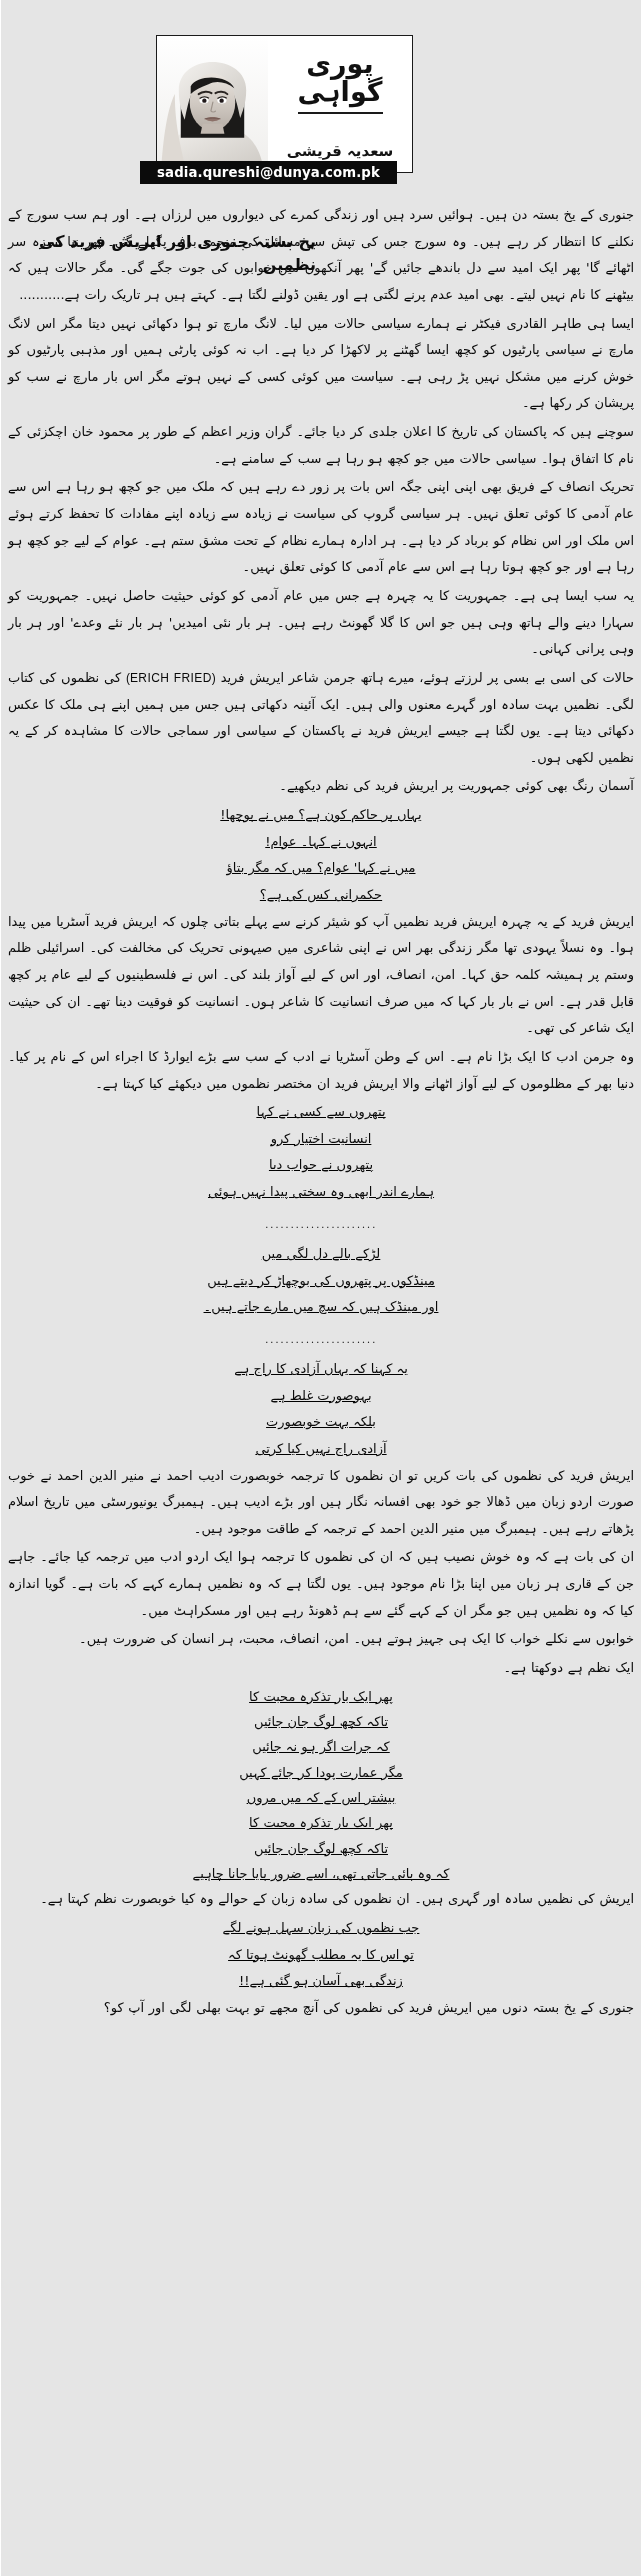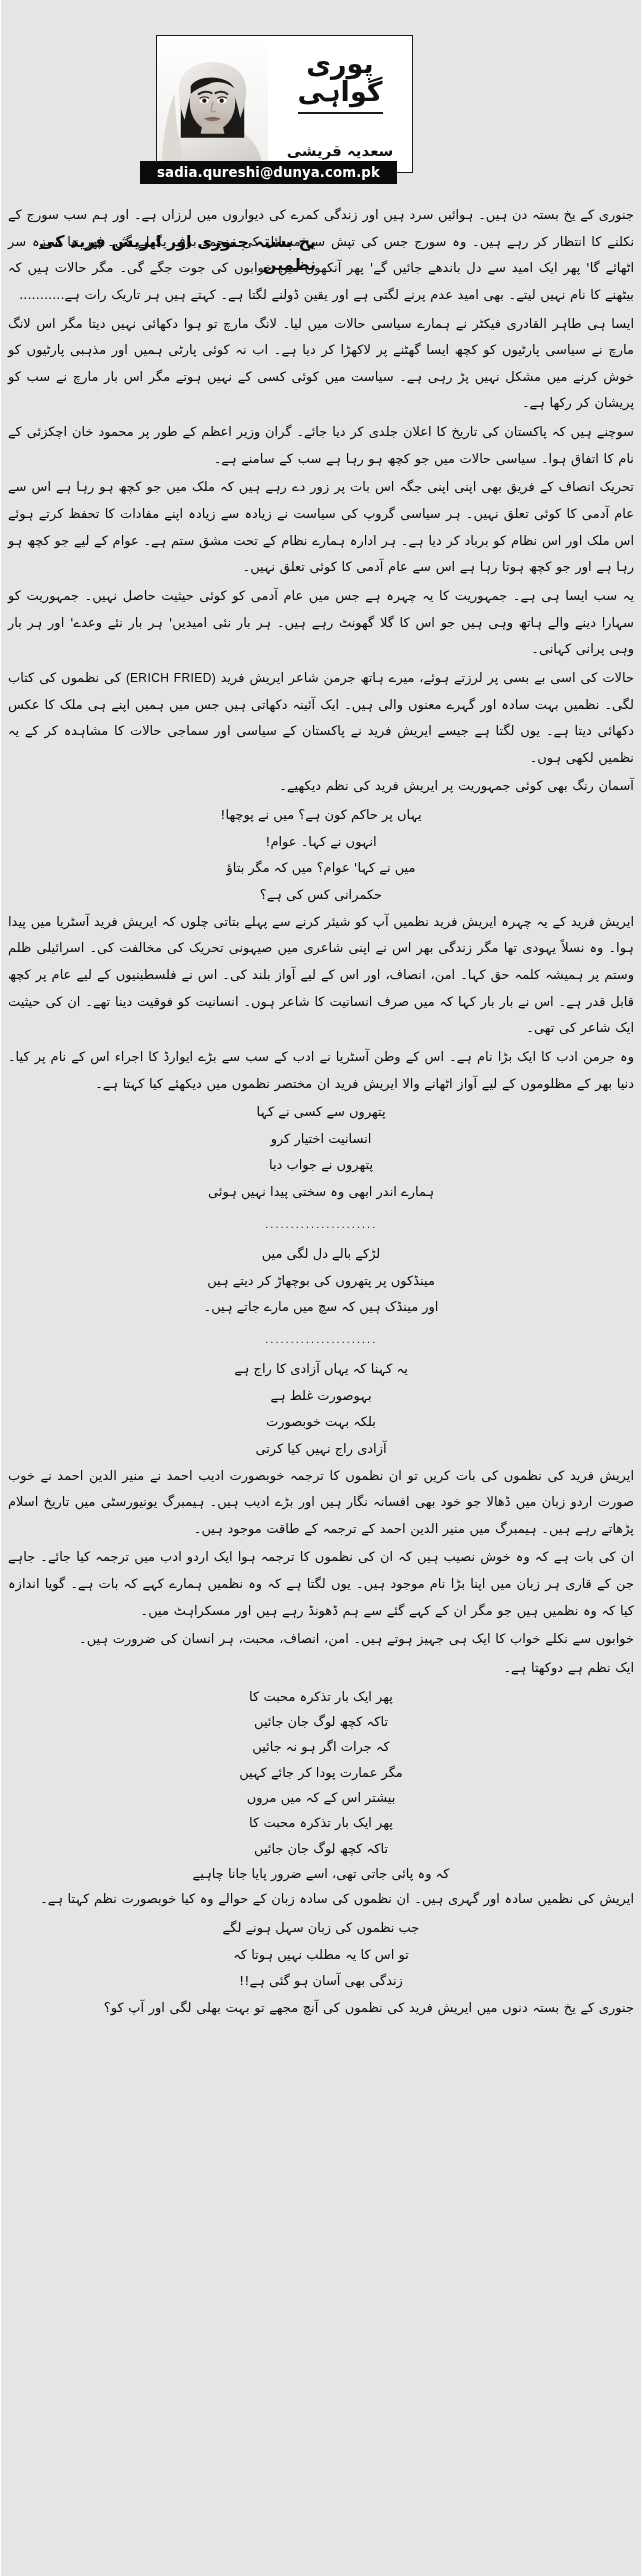--- a/index.html
+++ b/index.html
@@ -145,20 +145,21 @@
     letter-spacing: -0.1px;
     word-spacing: 0.5px;
   }
   p.para.first { text-indent: 0; }
 
   .verse {
     margin: 0;
     padding: 0;
     list-style: none;
     direction: rtl;
+    text-decoration: underline;
   }
   .verse li {
     text-align: center;
     font-size: 13px;
     line-height: 2.05;
     color: #0a0a0a;
     direction: rtl;
     font-family: "DejaVu Sans", "Liberation Sans", sans-serif;
     letter-spacing: -0.1px;
   }
@@ -319,21 +320,21 @@
       <li>بیشتر اس کے کہ میں مروں</li>
       <li>پھر ایک بار تذکرہ محبت کا</li>
       <li>تاکہ کچھ لوگ جان جائیں</li>
       <li>کہ وہ پائی جاتی تھی، اسے ضرور پایا جانا چاہیے</li>
     </ul>
 
     <p class="para">ایریش کی نظمیں سادہ اور گہری ہیں۔ ان نظموں کی سادہ زبان کے حوالے وہ کیا خوبصورت نظم کہتا ہے۔</p>
 
     <ul class="verse">
       <li>جب نظموں کی زبان سہل ہونے لگے</li>
-      <li>تو اس کا یہ مطلب نہیں ہوتا کہ</li>
+      <li>تو اس کا یہ مطلب گھونٹ ہوتا کہ</li>
       <li>زندگی بھی آسان ہو گئی ہے!!</li>
     </ul>
 
     <p class="para">جنوری کے یخ بستہ دنوں میں ایریش فرید کی نظموں کی آنچ مجھے تو بہت بھلی لگی اور آپ کو؟</p>
 
     <div class="spacer-md"></div>
   </div>
 
 </div>
 

